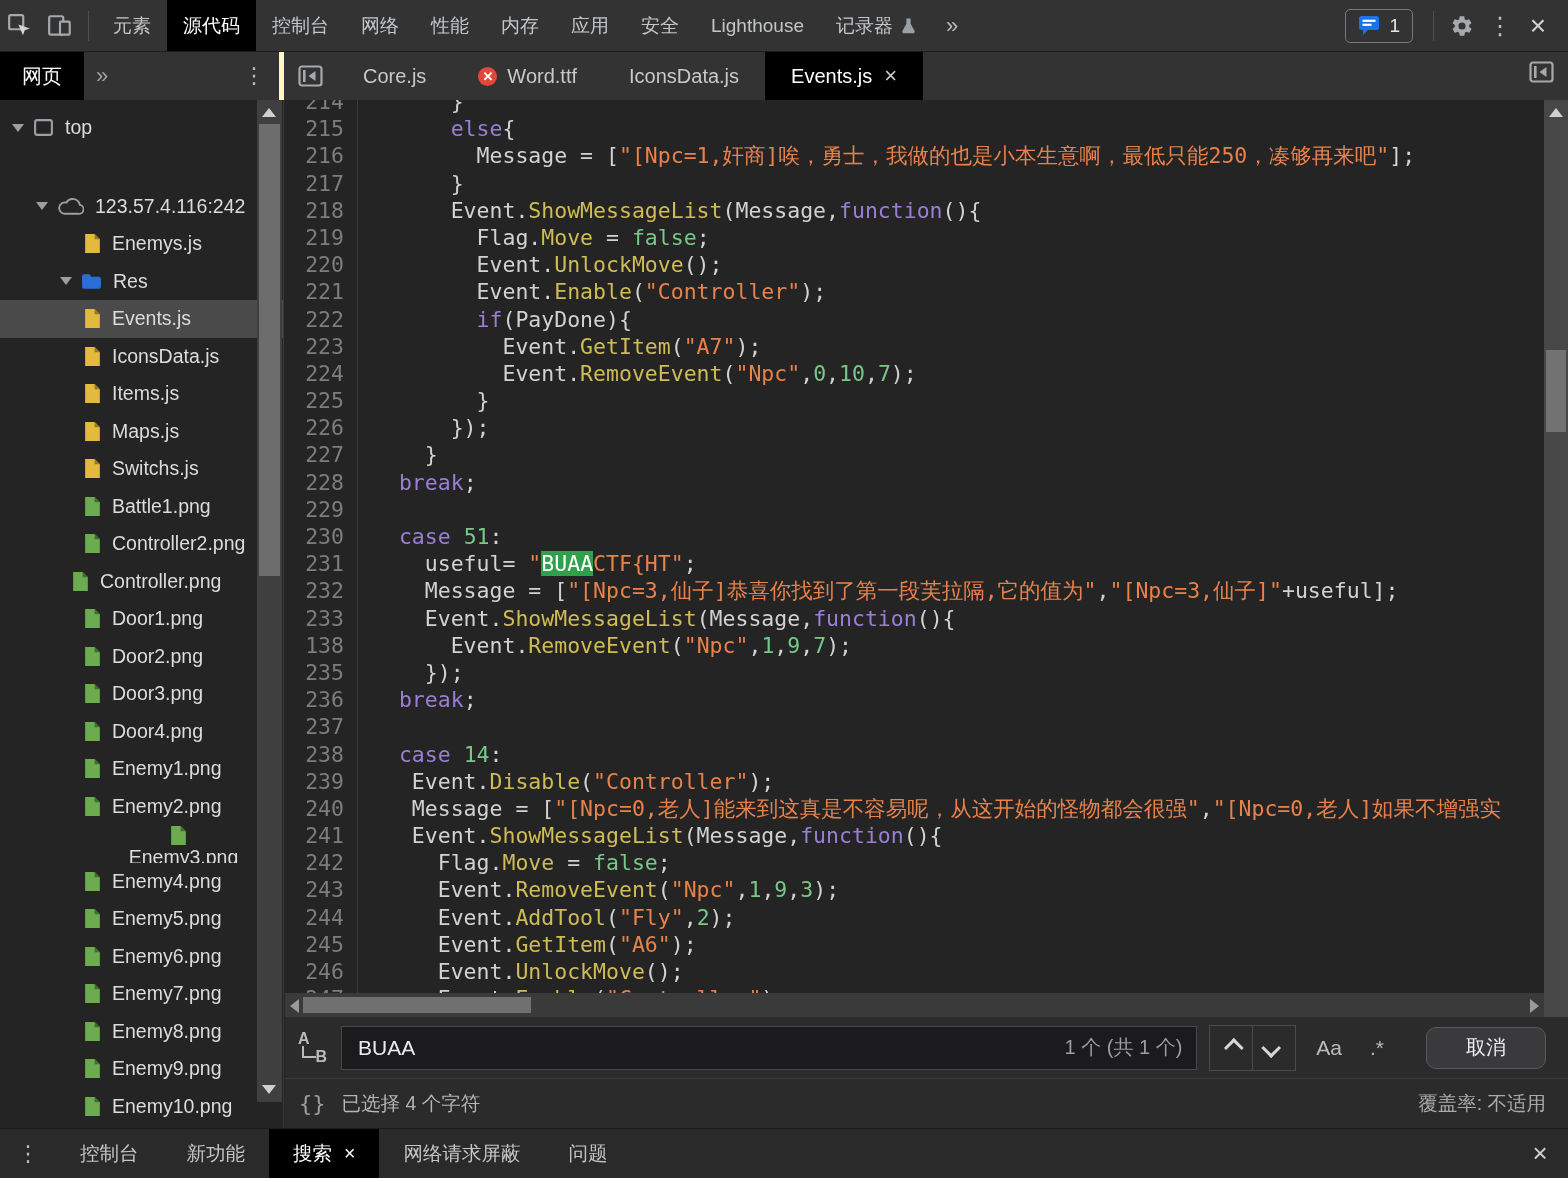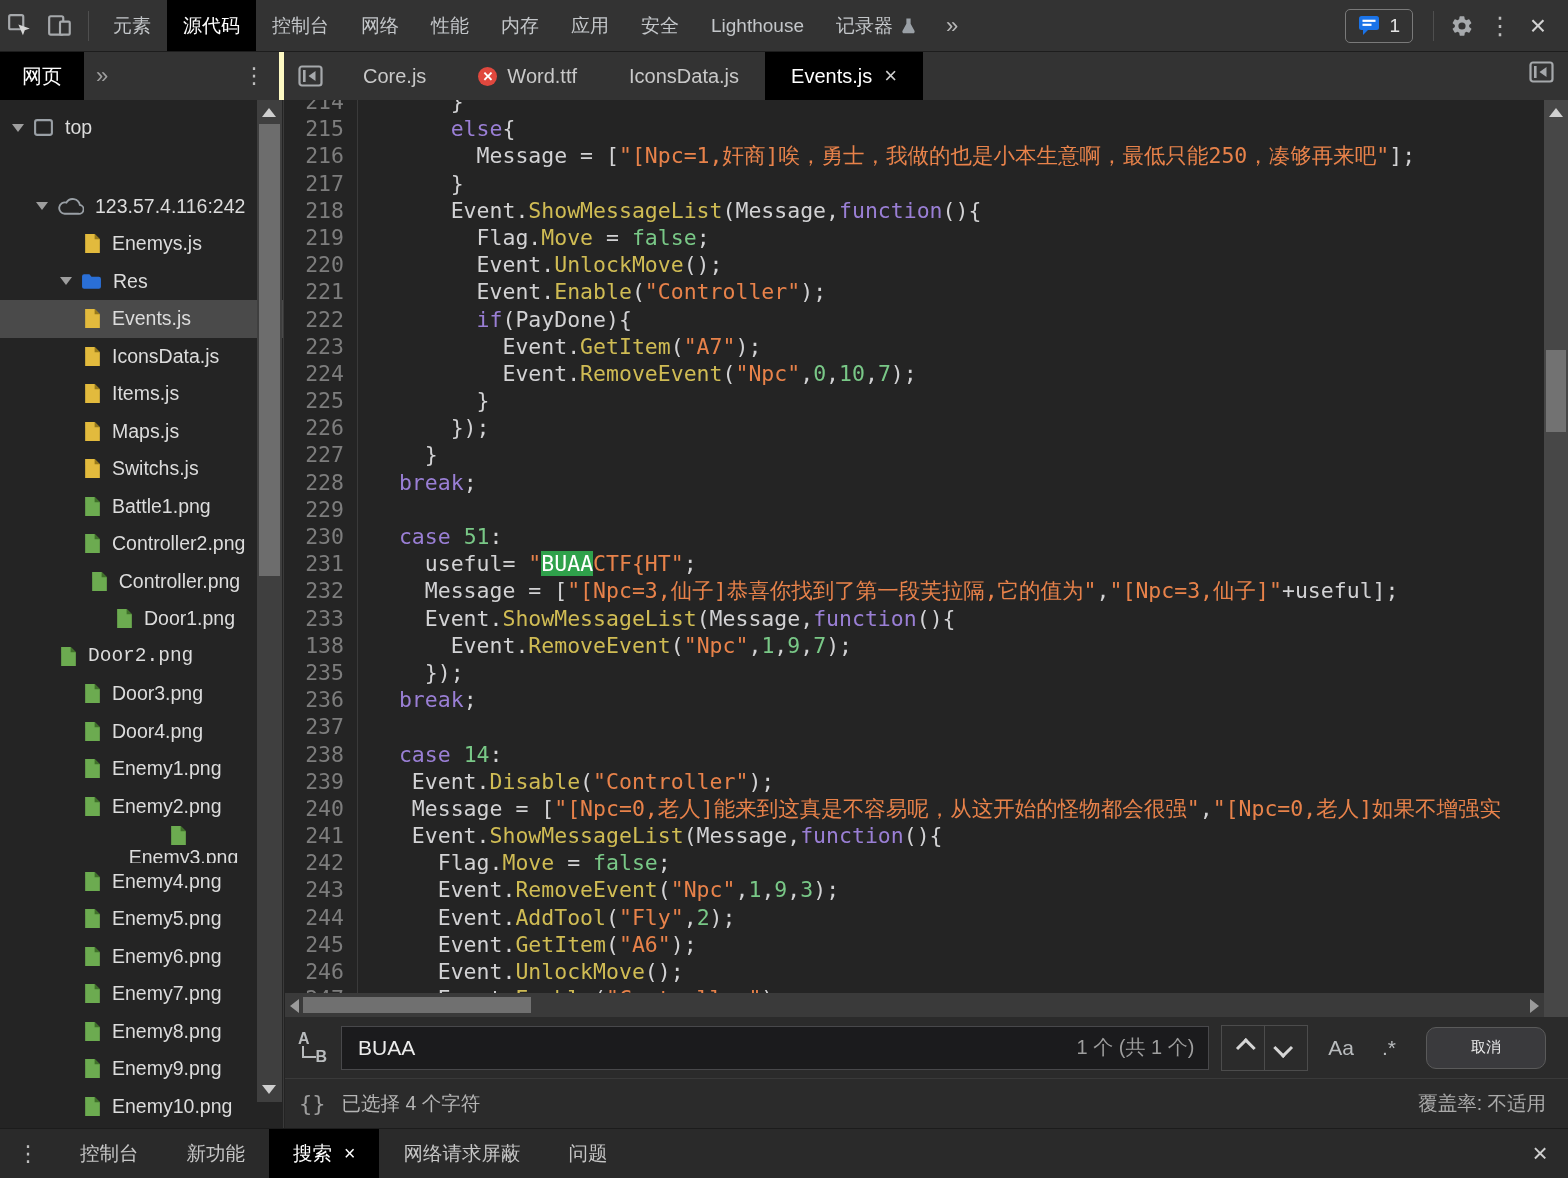--- a/index.html
+++ b/index.html
@@ -79,21 +79,21 @@
   .srch-field input{flex:1;background:transparent;border:none;outline:none;color:#ececec;font-size:21px;
                     font-family:"Liberation Sans",sans-serif}
   .srch-count{color:#9e9e9e;font-size:20px;white-space:nowrap;margin-left:12px}
   .nav-btn{width:44px;height:46px;border:1px solid #4c4c4c;display:flex;align-items:center;justify-content:center;flex:none;box-sizing:border-box}
   .nav-btn+.nav-btn{margin-left:-13px}
   .chev{width:11px;height:11px;border-top:3px solid #d6d6d6;border-right:3px solid #d6d6d6;display:block}
   .chev.up{transform:rotate(-45deg) translate(2px,2px)}
   .chev.dn{transform:rotate(135deg) translate(2px,2px)}
   .tog{color:#b9bcbe;font-size:21px;padding:0 8px;white-space:nowrap}
   .cancel-btn{min-width:118px;height:40px;background:#3a3a3d;border:1px solid #5a5a5a;border-radius:10px;
-              color:#ededed;font-size:15px;display:flex;align-items:center;justify-content:center;margin-left:10px;flex:none}
+              color:#ededed;font-size:20px;display:flex;align-items:center;justify-content:center;margin-left:22px;flex:none}
   
   .statusbar{position:absolute;left:285px;top:1079px;width:1283px;height:49px;background:#2b2b2b;
              display:flex;align-items:center;padding:0 22px 0 14px;box-sizing:border-box;font-size:19.5px;color:#b5b5b5}
   .braces{font-size:22px;color:#9e9e9e;margin-right:16px;font-family:"DejaVu Sans Mono",monospace}
   .coverage{margin-left:auto;color:#a9a9a9}
   
   .drawerbar{position:absolute;left:0;top:1128px;width:1568px;height:50px;background:#2a2a2a;
              border-top:1px solid #1c1c1c;box-sizing:border-box;display:flex;align-items:stretch}
   .dmenu{width:56px;display:flex;align-items:center;justify-content:center;color:#bdbdbd;font-size:22px}
   .dtab{display:flex;align-items:center;gap:12px;padding:0 24px;font-size:19.5px;color:#c5c5c5;white-space:nowrap}
@@ -318,39 +318,39 @@
       </div>
       <div class="trow" style="padding-left: 84px;">
         <span class="tic">
           <svg width="17" height="21" viewBox="0 0 16 20">
             <path d="M1 1 h9 l5 5 v13 H1 Z" fill="#6cab50"></path>
             <path d="M10 1 l5 5 h-5 Z" fill="#3f7029"></path>
           </svg>
         </span>
         <span>Controller2.png</span>
       </div>
-      <div class="trow" style="padding-left: 48px; justify-content: center;">
+      <div class="trow" style="padding-left: 72px;">
         <span class="tic">
           <svg width="17" height="21" viewBox="0 0 16 20">
             <path d="M1 1 h9 l5 5 v13 H1 Z" fill="#6cab50"></path>
             <path d="M10 1 l5 5 h-5 Z" fill="#3f7029"></path>
           </svg>
         </span>
         <span>Controller.png</span>
       </div>
-      <div class="trow" style="padding-left: 84px; margin-left: 32px;">
+      <div class="trow" style="padding-left: 84px;">
         <span class="tic">
           <svg width="17" height="21" viewBox="0 0 16 20">
             <path d="M1 1 h9 l5 5 v13 H1 Z" fill="#6cab50"></path>
             <path d="M10 1 l5 5 h-5 Z" fill="#3f7029"></path>
           </svg>
         </span>
         <span>Door1.png</span>
       </div>
-      <div class="trow" style="padding-left: 60px; font-family: Liberation Mono, monospace;">
+      <div class="trow" style="padding-left: 84px;">
         <span class="tic">
           <svg width="17" height="21" viewBox="0 0 16 20">
             <path d="M1 1 h9 l5 5 v13 H1 Z" fill="#6cab50"></path>
             <path d="M10 1 l5 5 h-5 Z" fill="#3f7029"></path>
           </svg>
         </span>
         <span>Door2.png</span>
       </div>
       <div class="trow" style="padding-left: 84px;">
         <span class="tic">

